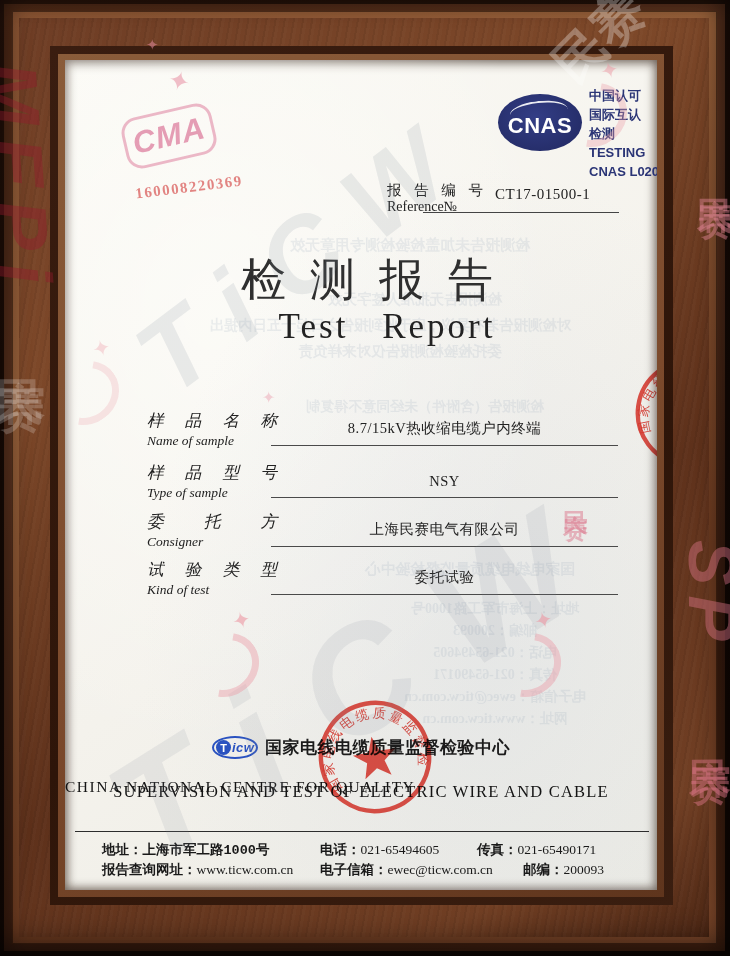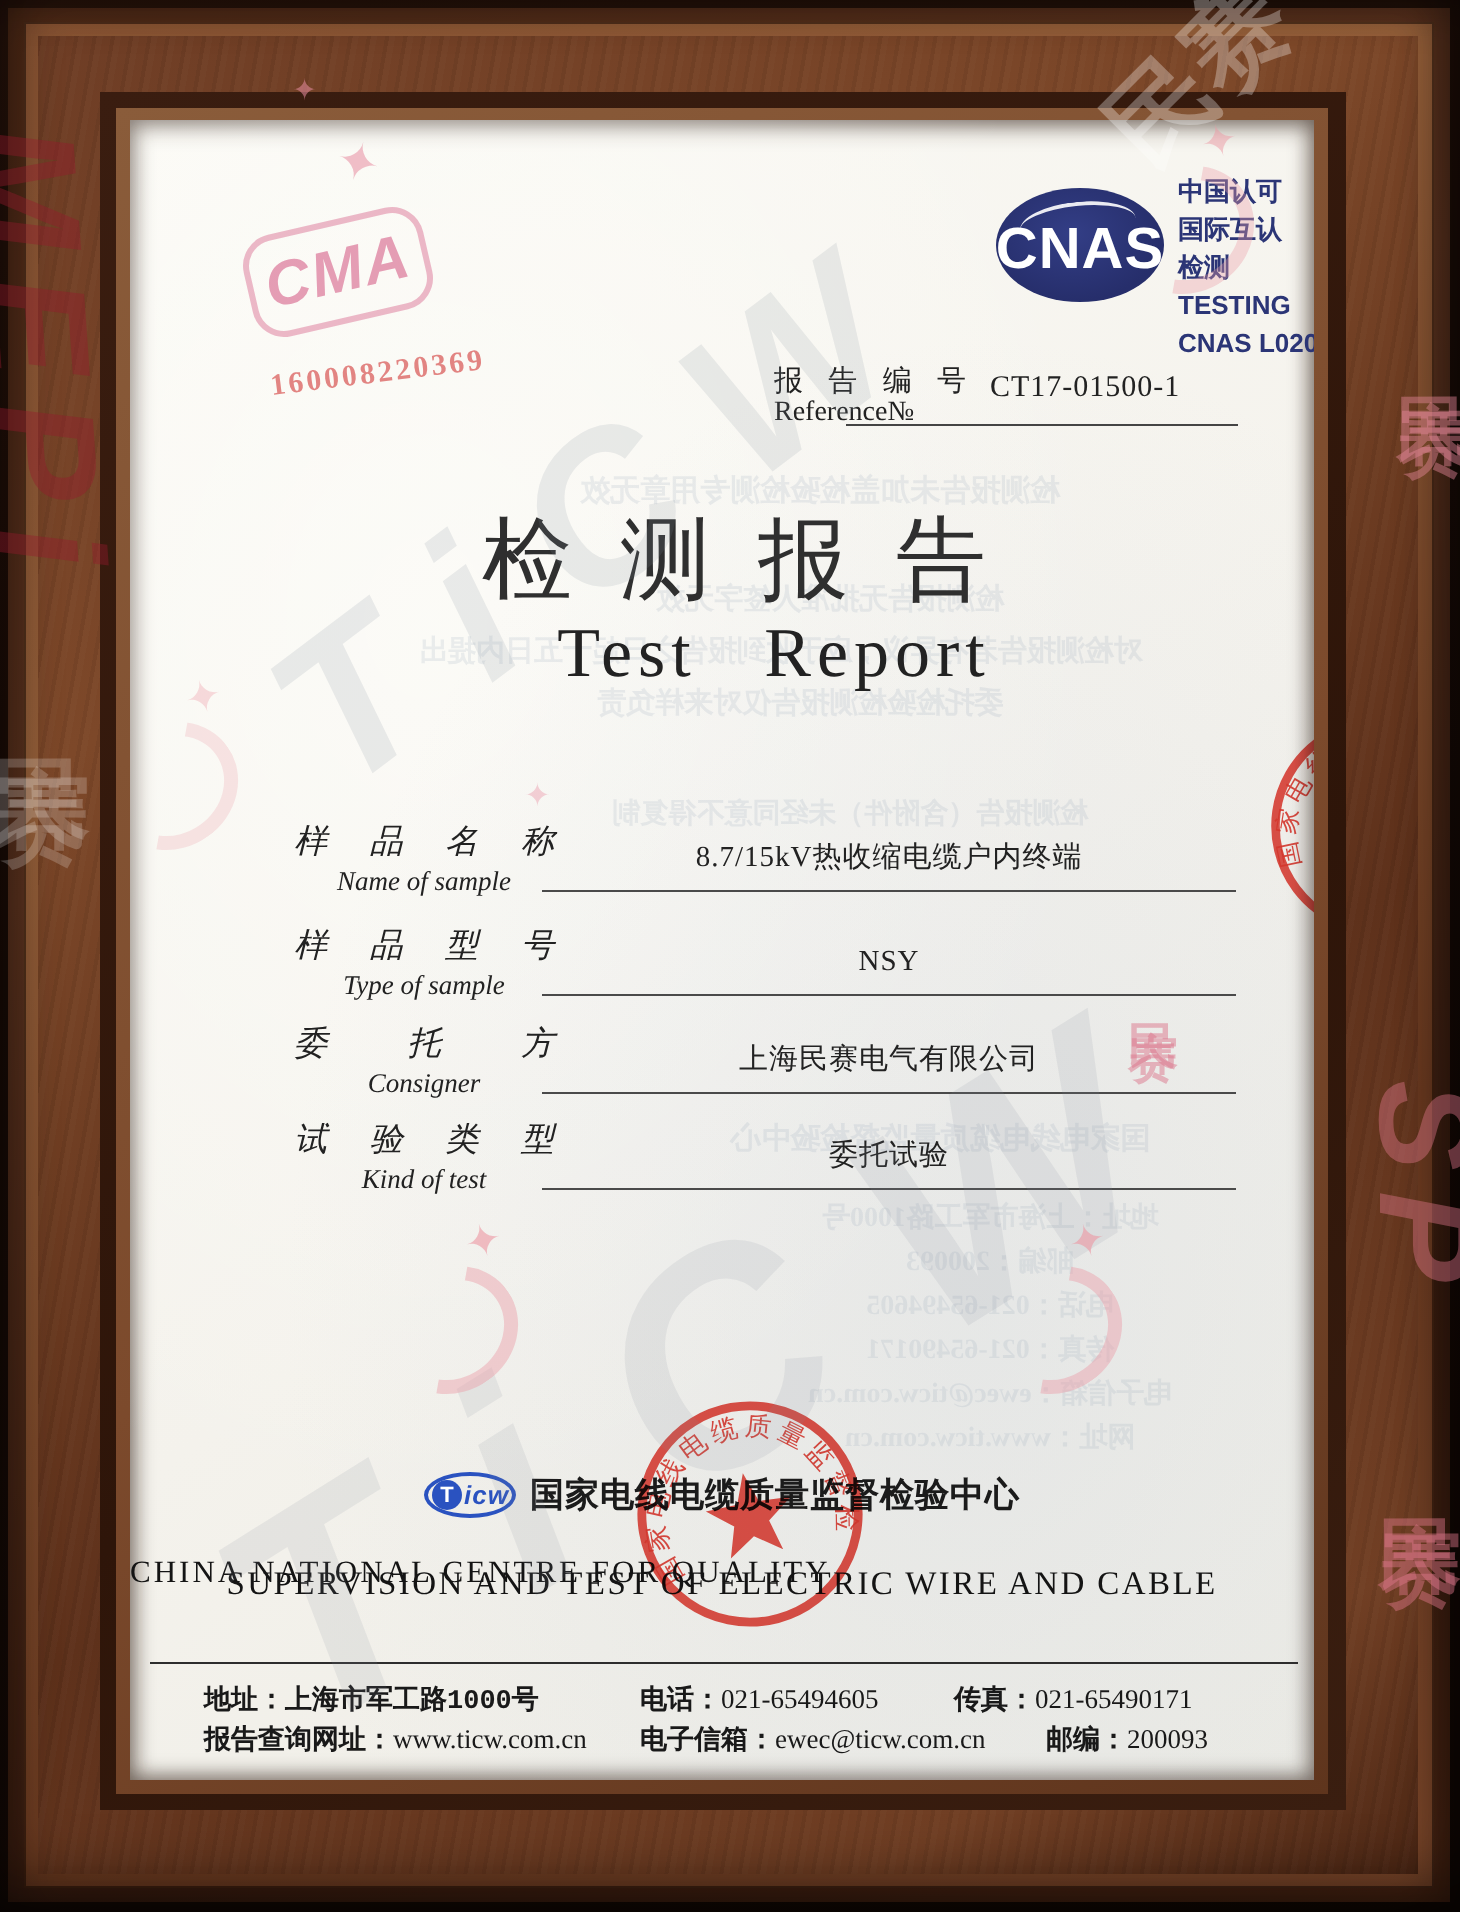--- a/index.html
+++ b/index.html
@@ -44,21 +44,21 @@
   .ilac-band { position:absolute; left:-6px; right:-6px; top:29px; height:17px; background:#f7f5f0; }
   .ilac-text { position:absolute; left:-8px; right:-8px; top:30px; text-align:center;
           font-family:"Liberation Sans","DejaVu Sans",sans-serif; font-weight:bold; font-style:italic;
           font-size:15px; color:#2e3f8e; letter-spacing:0; }
   .cnas { position:absolute; left:433px; top:34px; width:84px; height:57px; border-radius:50%;
           background:radial-gradient(ellipse at 45% 40%, #333e86, #262e6b 70%);
           display:flex; align-items:center; justify-content:center; }
   .cnas::before { content:""; position:absolute; left:12px; top:7px; width:58px; height:20px;
           border-top:2.5px solid rgba(255,255,255,.9); border-radius:50%; transform:rotate(-6deg); }
   .cnas-text { color:#fff; font-family:"Liberation Sans","DejaVu Sans",sans-serif; font-weight:bold;
-          font-size:29px; letter-spacing:.5px; padding-top:6px; }
+          font-size:22px; letter-spacing:.5px; padding-top:6px; }
   .accr-info { position:absolute; left:524px; top:26px; font-family:"Liberation Sans","DejaVu Sans",sans-serif;
           font-weight:bold; font-size:13px; line-height:19px; color:#2b3576; white-space:nowrap; }
 
   
   .cma { position:absolute; left:58px; top:50px; transform:rotate(-13deg); mix-blend-mode:multiply; }
   .cma-rect { width:92px; height:52px; border:3.5px solid rgba(226,132,166,.55); border-radius:16px;
           display:flex; align-items:center; justify-content:center;
           font-family:"Liberation Sans","DejaVu Sans",sans-serif; font-weight:bold; font-style:italic;
           font-size:31px; color:rgba(222,120,158,.7); letter-spacing:1px; }
   .cma-num { position:absolute; left:70px; top:119px; transform:rotate(-7deg); mix-blend-mode:multiply;
@@ -74,21 +74,21 @@
   
   .title-cn { position:absolute; left:0; right:0; top:190px; text-align:center; padding-left:36px;
               font-size:45px; letter-spacing:24px; color:#2f2f2f; font-weight:500; }
   .title-en { position:absolute; left:0; right:0; top:247px; text-align:center; padding-left:52px;
               font-size:35px; letter-spacing:3px; word-spacing:22px; color:#222; }
 
   
   .field { position:absolute; left:82px; width:471px; height:40px; }
   .f-label { position:absolute; left:0; bottom:-3px; width:130px;font-style:italic; }
   .f-cn { font-size:16.5px; text-align:justify; text-align-last:justify; letter-spacing:0; }
-  .f-en { font-size:13.5px; text-align:center; margin-top:1px; }
+  .f-en { font-size:13.5px; text-align:left; margin-top:1px; }
   .f-line { position:absolute; left:124px; right:0; bottom:0; height:34px; border-bottom:1.3px solid #4a4a4a; text-align:center; }
   .f-value { position:absolute; left:0; right:0; bottom:7px; font-size:14.5px; letter-spacing:.5px; }
 
   
   .org-row { position:absolute; left:0; right:0; top:676px; display:flex; align-items:center; justify-content:center; gap:7px; }
   .ticw-logo { position:relative; width:46px; height:23px; border:2px solid #2a52c0; border-radius:50%; flex:0 0 auto; }
   .ticw-t { position:absolute; left:2px; top:2px; width:15px; height:15px; border-radius:50%; background:#2a52c0;
             color:#fff; font-family:"Liberation Sans","DejaVu Sans",sans-serif; font-weight:bold; font-size:11px;
             display:flex; align-items:center; justify-content:center; }
   .ticw-icw { position:absolute; left:18px; top:2px; color:#2a52c0; font-family:"Liberation Sans","DejaVu Sans",sans-serif;

